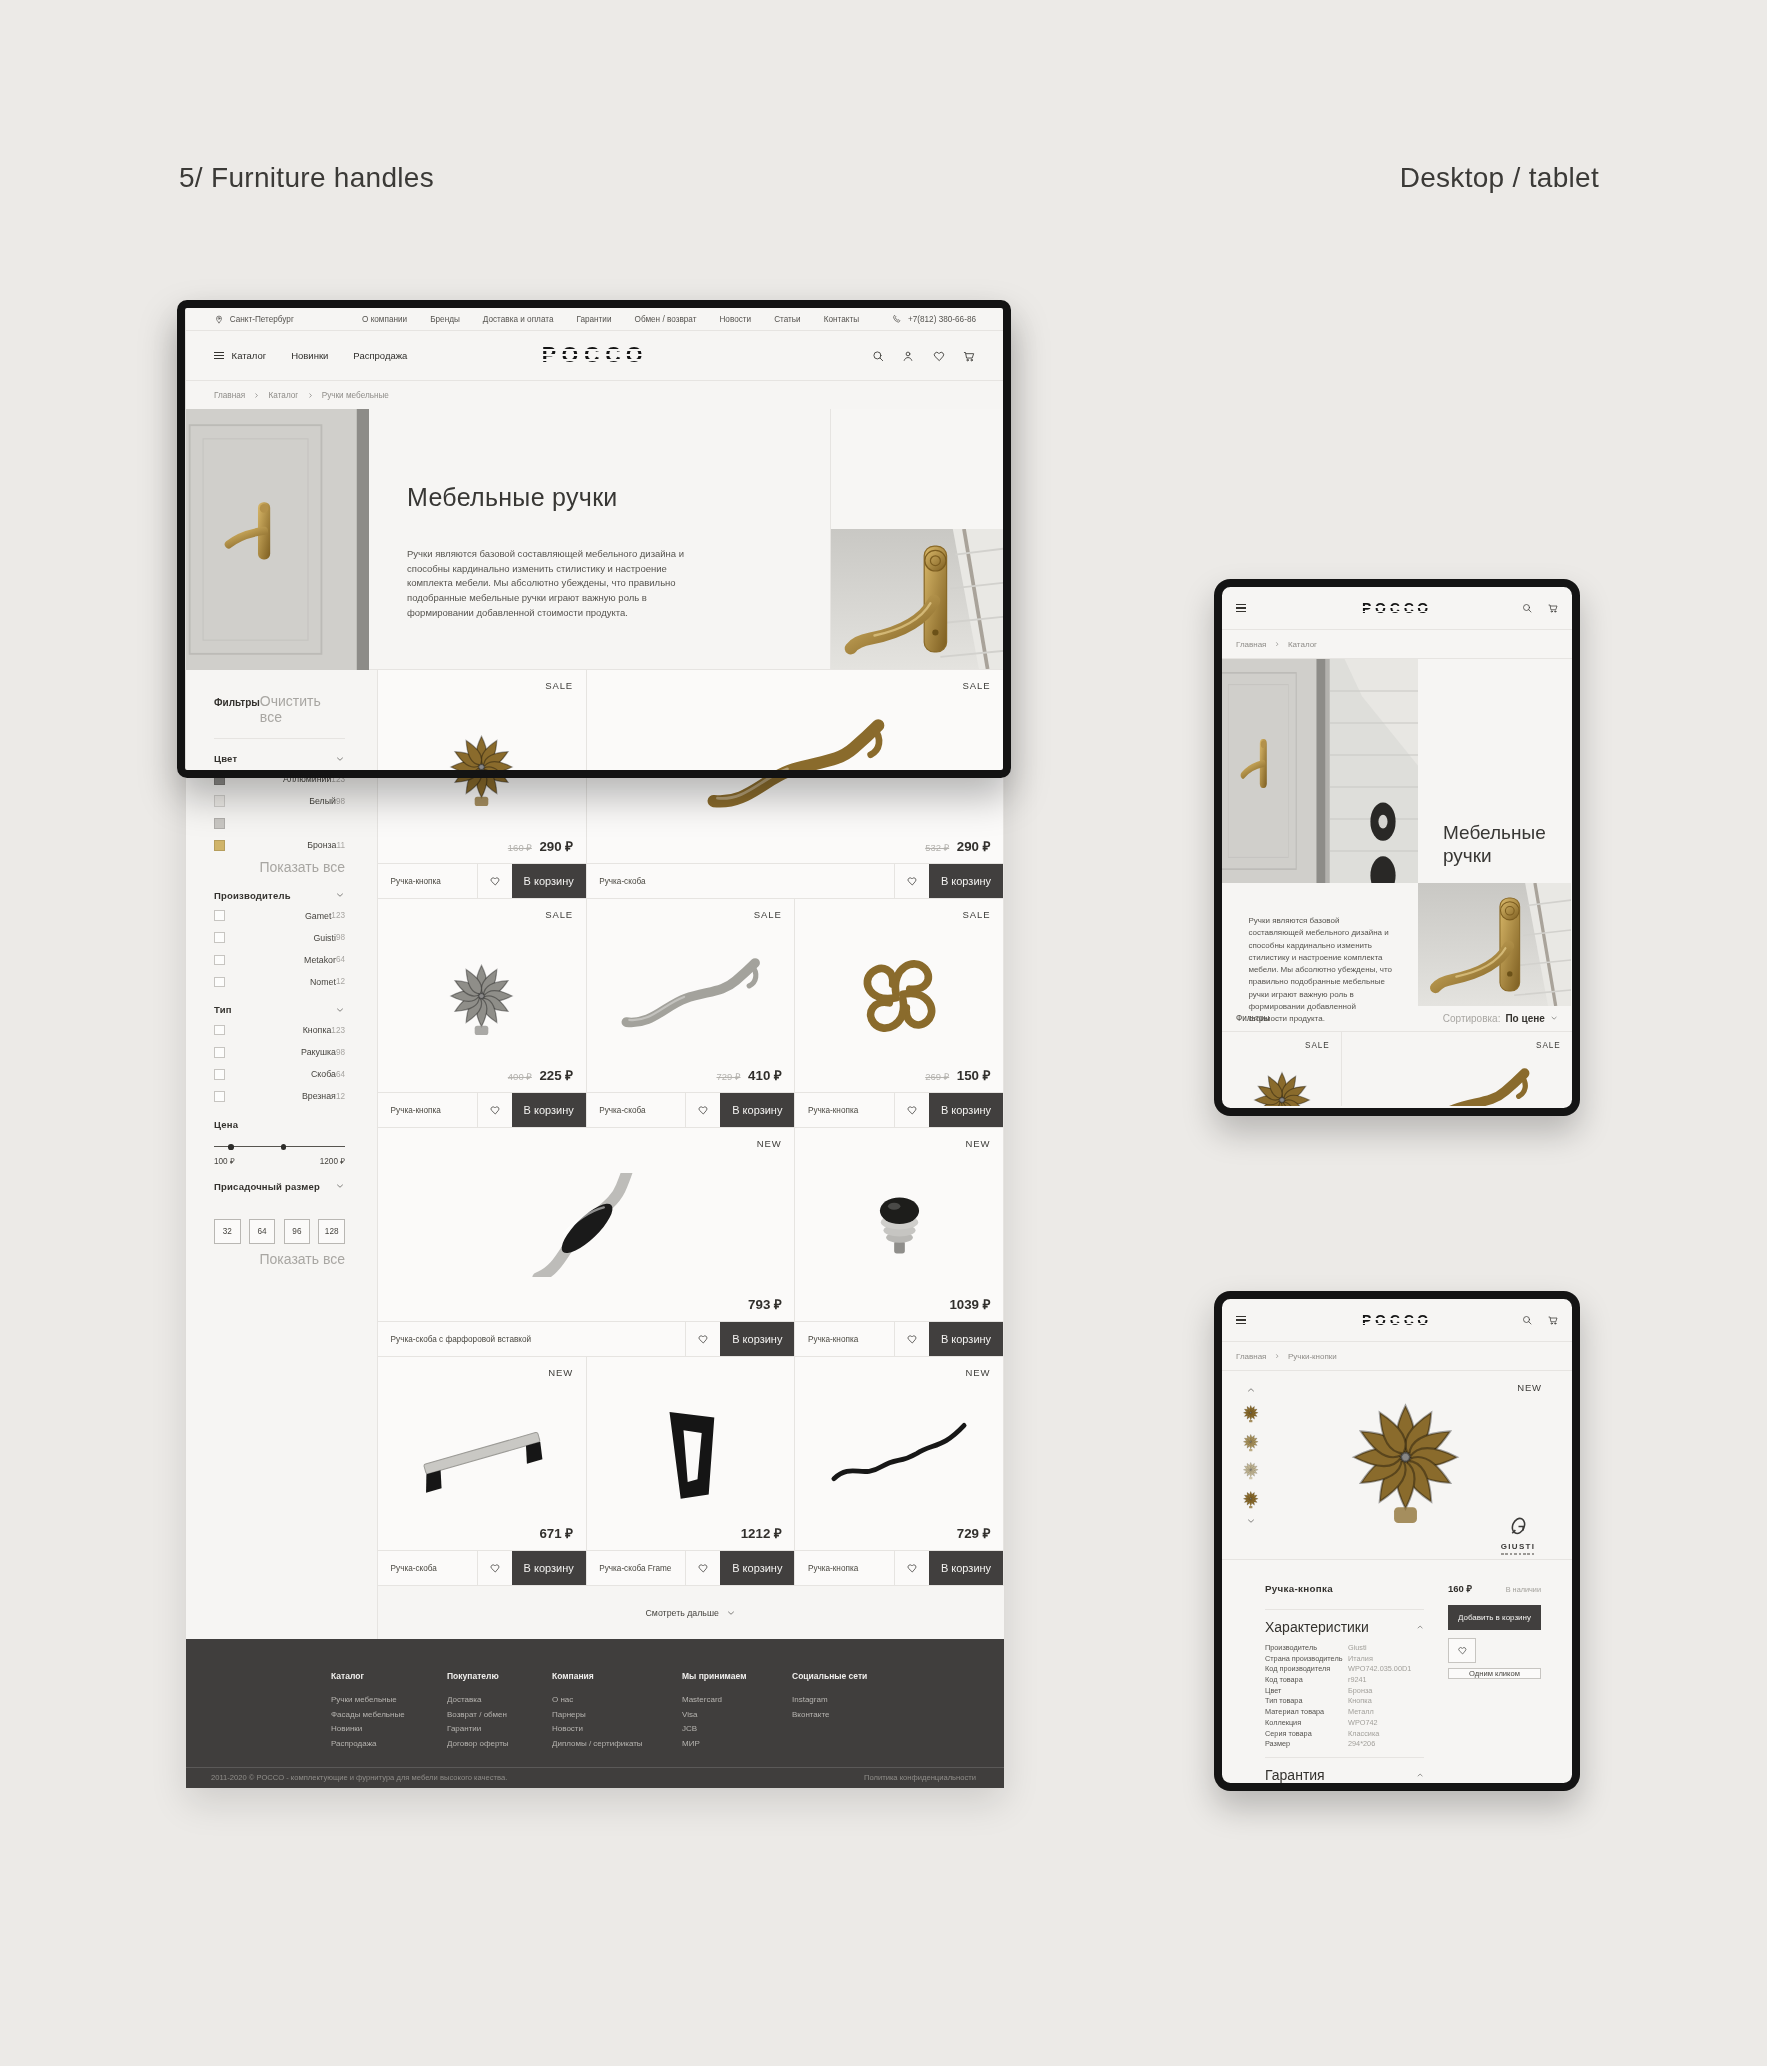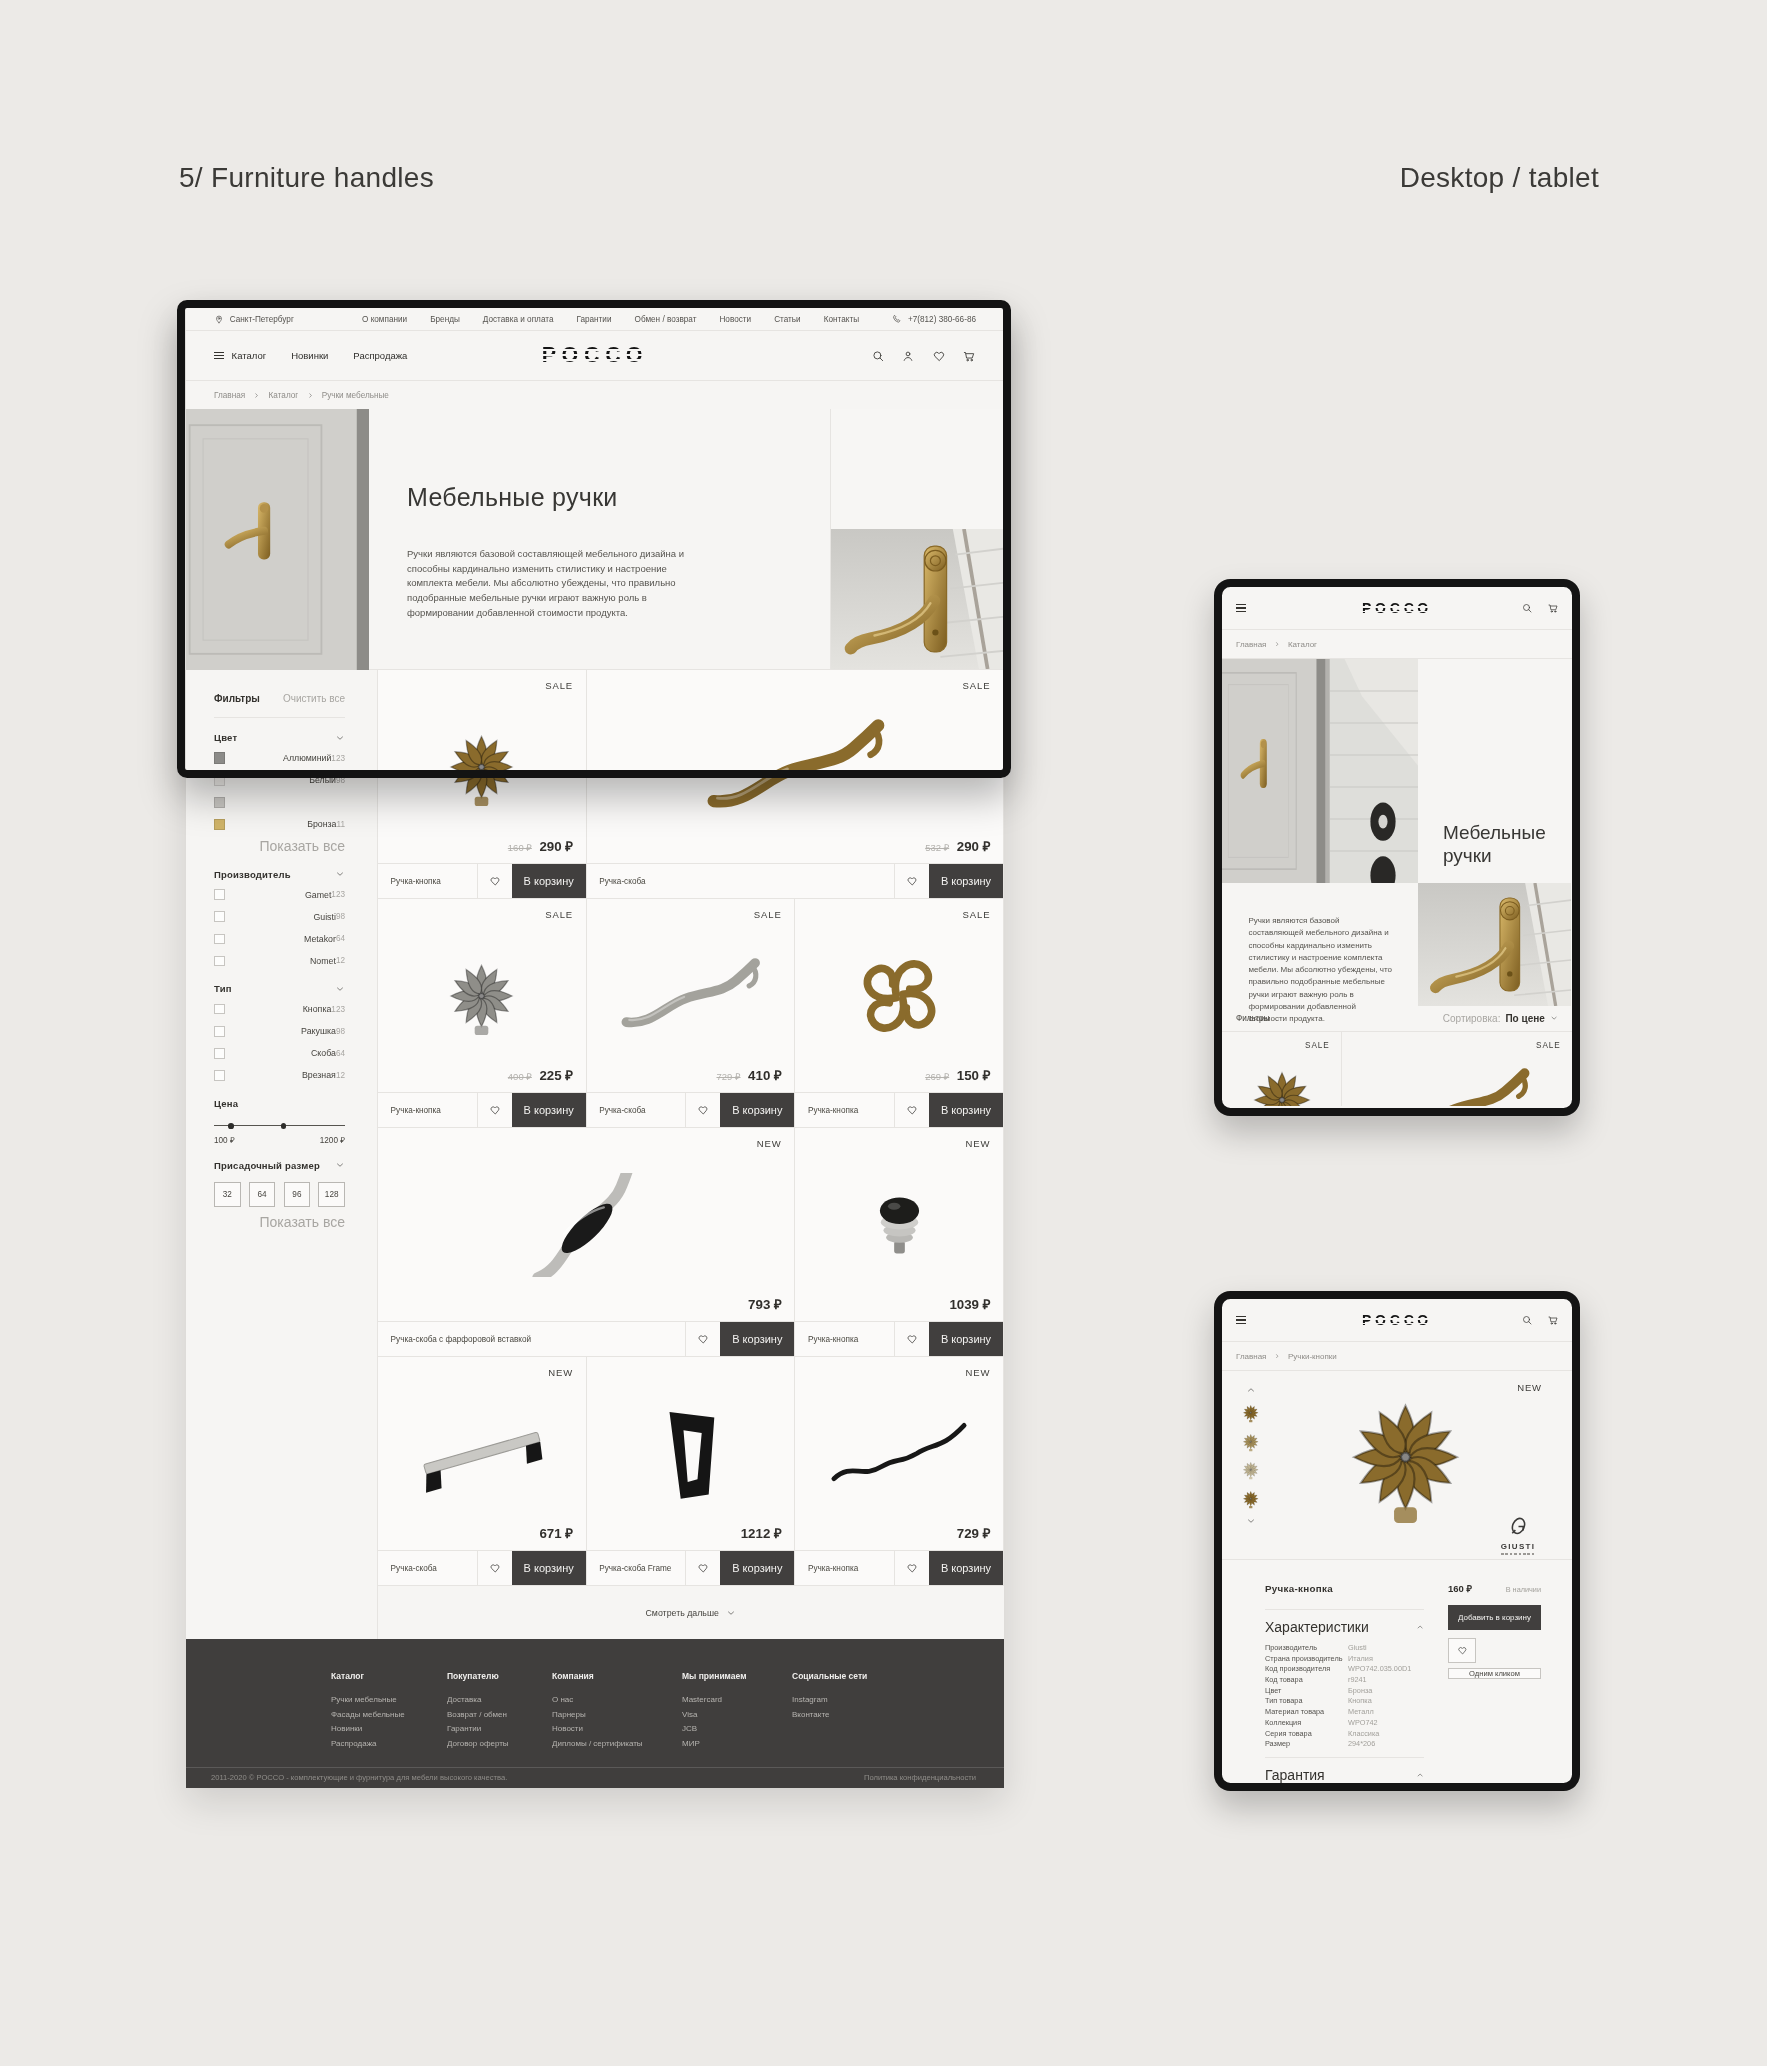--- a/index.html
+++ b/index.html
@@ -41,36 +41,36 @@
   .hero-mid{flex:1;padding:74px 0 0 38px;}
   .hero-title{font-size:25px;font-weight:500;letter-spacing:0.3px;color:#383734;}
   .hero-desc{margin-top:35px;width:303px;font-size:9.5px;line-height:1.55;color:#56544f;}
   .hero-right{width:174px;flex:none;border-left:0.6px solid #e6e4e1;position:relative;background:#f7f6f4;}
   .hero-right svg{position:absolute;left:0;bottom:0;}
 
   .dp-products{display:flex;align-items:stretch;}
   .sidebar{width:192px;flex:none;border-right:0.6px solid #e6e4e1;padding:23px 32px 0 28px;}
   .f-head{display:flex;justify-content:space-between;align-items:baseline;}
   .f-title{font-size:10px;font-weight:700;color:#34322e;}
-  .f-clear{font-size:10px;color:#a8a6a2;cursor:pointer;}
+  .f-clear{font-size:14px;color:#a8a6a2;cursor:pointer;}
   .sidebar .hr{margin-top:12.6px;}
   .fsec-head{margin-top:15px;display:flex;justify-content:space-between;align-items:center;cursor:pointer;}
   .fsec-title{font-size:9.5px;font-weight:700;letter-spacing:0.2px;color:#34322e;}
   .crow{margin-top:7.6px;height:14.5px;display:flex;align-items:center;font-size:8.8px;color:#46443f;}
   .crow:first-of-type{margin-top:10px;}
   .swatch{width:11.4px;height:11.4px;margin-right:11.4px;flex:none;border:0.6px solid rgba(0,0,0,.12);}
   .cbox{width:10.7px;height:10.7px;margin-right:12px;flex:none;border:0.9px solid #c7c5c1;background:#fdfdfc;cursor:pointer;}
   .crow .lab{flex:1;text-align:right;}
   .crow .cnt{font-size:8.2px;color:#a8a6a2;}
   .showall{margin-top:6.3px;text-align:right;font-size:14px;color:#a8a6a2;cursor:pointer;}
   .price-track{margin-top:16.4px;position:relative;height:1.3px;background:#56544f;}
   .dot{position:absolute;top:-2.2px;width:5.7px;height:5.7px;border-radius:50%;background:#2e2d2a;cursor:pointer;}
   .price-labels{margin-top:7.6px;display:flex;justify-content:space-between;font-size:8.2px;color:#46443f;}
   .sizes{margin-top:11.4px;display:flex;gap:8.2px;}
-  .sizebox{width:29px;height:25px;border:0.6px solid #b9b7b3;display:flex;align-items:center;justify-content:center;font-size:8.2px;color:#46443f;cursor:pointer;background:#fbfaf9;}
+  .sizebox{width:29px;height:25px;border:0.6px solid #b9b7b3;display:flex;align-items:center;justify-content:center;font-size:8.2px;color:#46443f;cursor:pointer;background:#fbfaf9;margin-top:16px;}
 
   .pmain{flex:1;display:flex;flex-direction:column;}
   .pgrid{display:grid;grid-template-columns:repeat(3,1fr);grid-auto-rows:229px;}
   .card{border-right:0.6px solid #e6e4e1;border-bottom:0.6px solid #e6e4e1;display:flex;flex-direction:column;background:#fbfaf9;}
   .card.s2{grid-column:span 2;}
   .imgarea{flex:1;position:relative;display:flex;align-items:center;justify-content:center;cursor:pointer;}
   .pbadge{position:absolute;top:10px;right:12.6px;font-size:9.5px;letter-spacing:0.9px;color:#3e3d3a;}
   .pbadge:empty{display:none;}
   .pprice{position:absolute;bottom:7.6px;right:12.6px;display:flex;align-items:baseline;gap:7.6px;}
   .pold{font-size:9.5px;color:#b4b2ae;text-decoration:line-through;}

